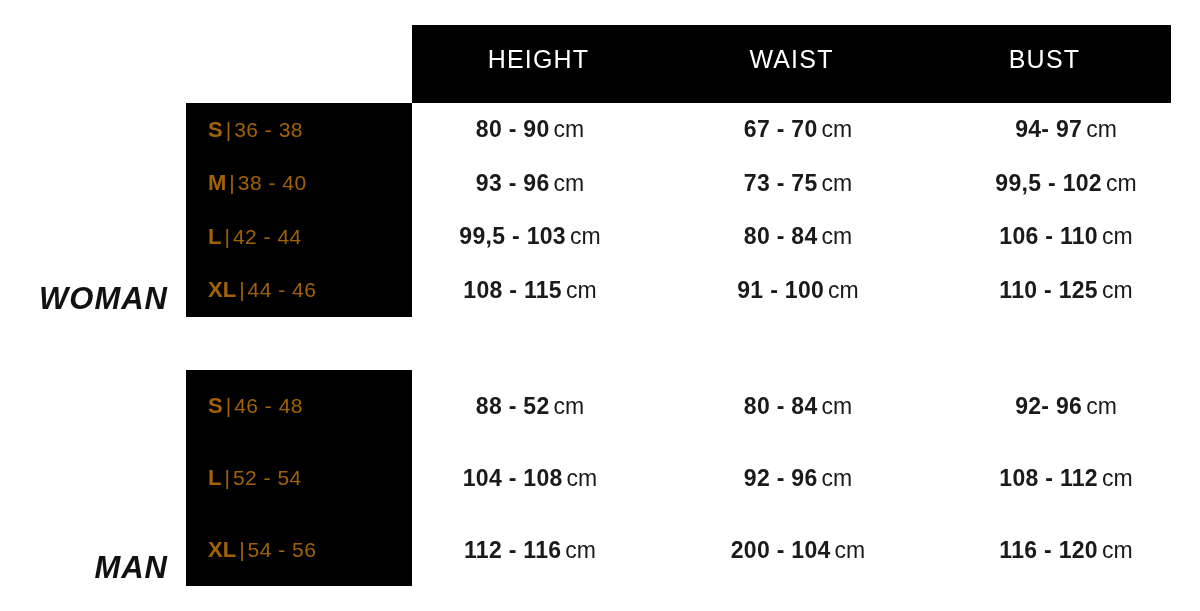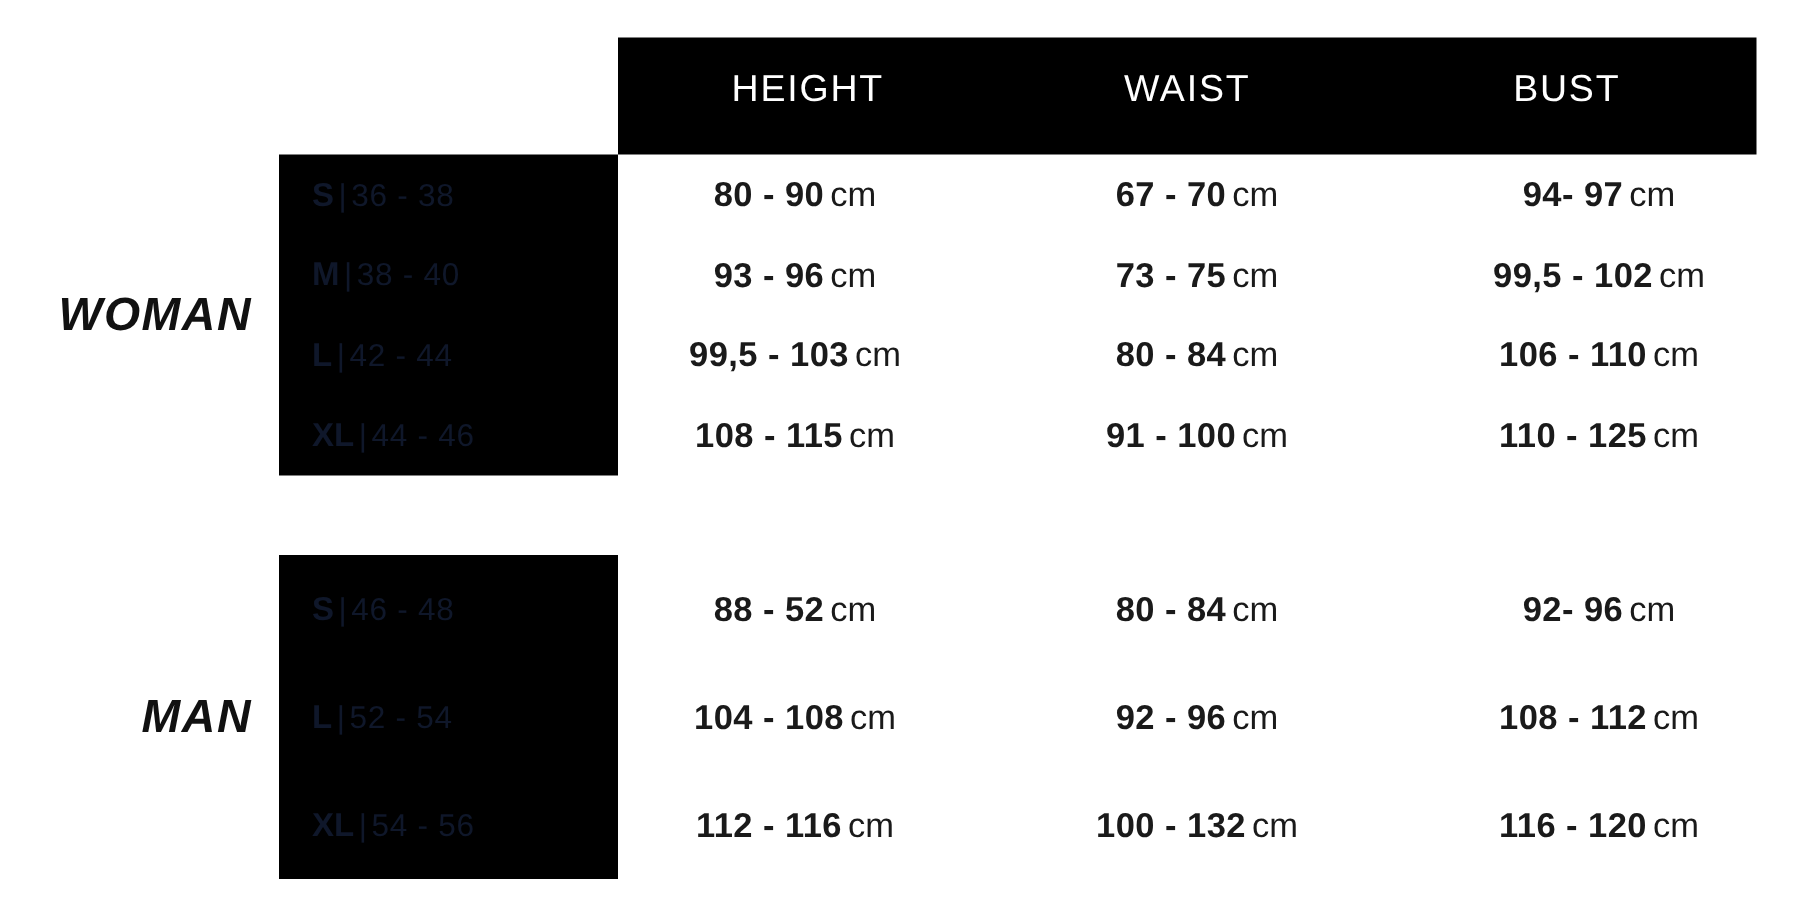--- a/index.html
+++ b/index.html
@@ -52,21 +52,21 @@
   .section.woman { top: 103px; height: 214px; }
   .section.man   { top: 370px; height: 216px; }
 
   .label-cell {
     position: absolute;
     left: 0;
     top: 0;
     width: 186px;
     height: 100%;
     display: flex;
-    align-items: center;
+    align-items: flex-end;
     justify-content: flex-end;
     padding-right: 18px;
     box-sizing: border-box;
   }
   .label-cell .label-text {
     font-size: 31px;
     font-weight: bold;
     font-style: italic;
     letter-spacing: 1px;
     color: #111111;
@@ -92,21 +92,21 @@
   }
   .row {
     flex: 1 1 0;
     display: flex;
     align-items: center;
   }
   .size-cell {
     width: 210px;
     box-sizing: border-box;
     padding-left: 22px;
-    color: #0f172a;
+    color: #a16207;
     font-size: 21px;
     white-space: nowrap;
   }
   .size-cell .sz {
     font-weight: bold;
     font-size: 22px;
   }
   .size-cell .sep {
     font-weight: 400;
     padding: 0 3px;
@@ -251,21 +251,21 @@
     </div>
 
     <div class="row">
       <div class="size-cell">
         <span class="sz">XL</span><span class="sep">|</span><span class="num">54 - 56</span>
       </div>
       <div class="meas-cell">
         <span class="val">112 - 116</span><span class="unit">cm</span>
       </div>
       <div class="meas-cell">
-        <span class="val">100 - 132</span><span class="unit">cm</span>
+        <span class="val">200 - 104</span><span class="unit">cm</span>
       </div>
       <div class="meas-cell">
         <span class="val">116 - 120</span><span class="unit">cm</span>
       </div>
     </div>
 
   </div>
 </div>
 
 </body></html>

